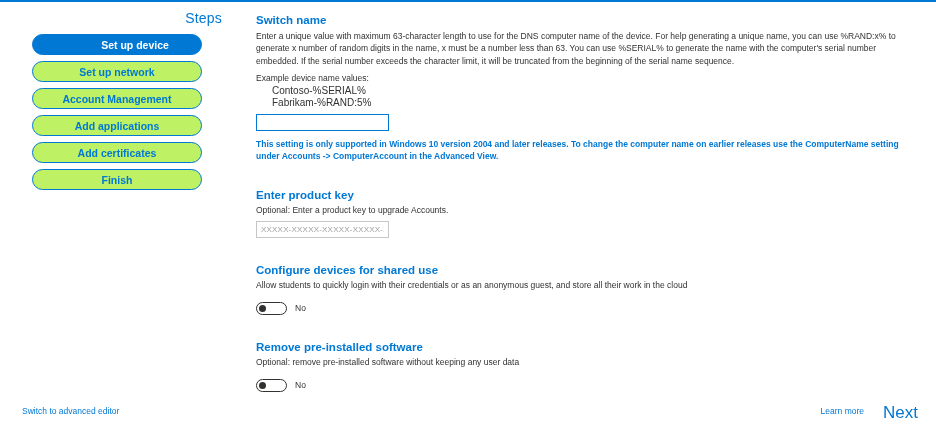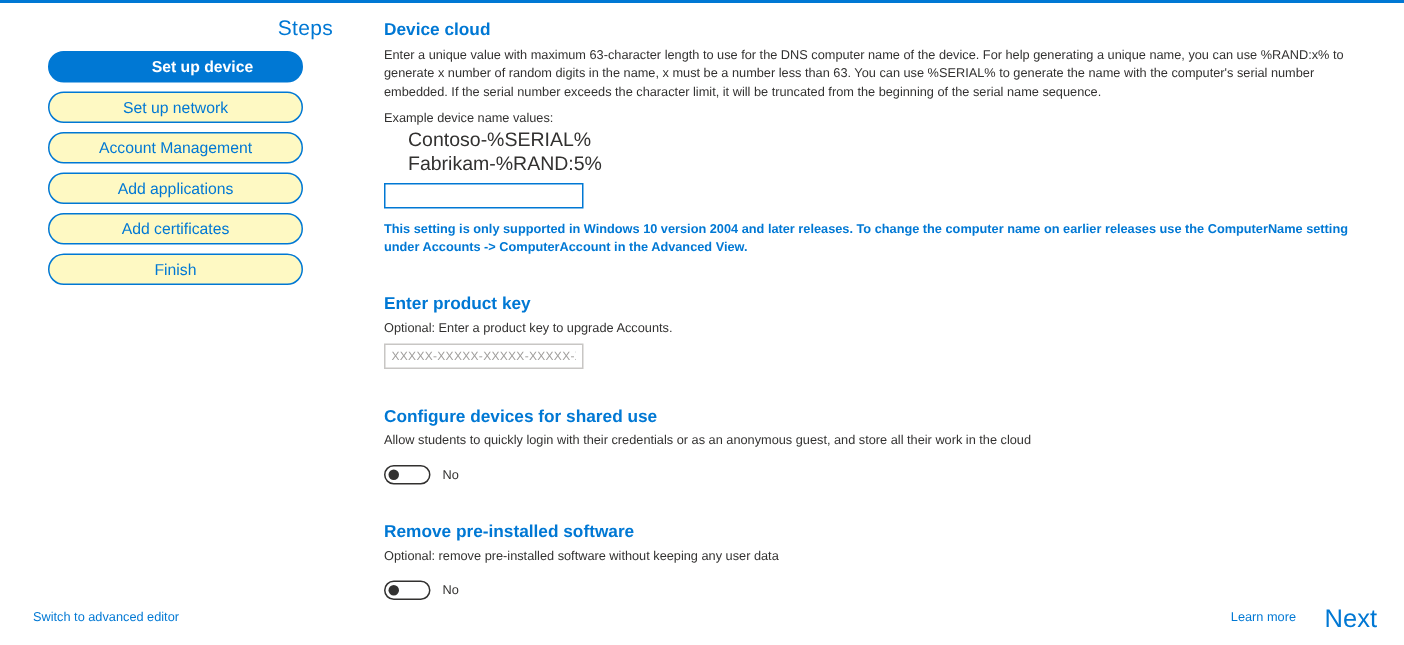--- a/index.html
+++ b/index.html
@@ -49,25 +49,26 @@
     box-sizing: border-box;
     width: 170px;
     margin: 0 0 6px 10px;
     height: 21px;
     line-height: 20px;
     border: 1px solid #0078d4;
     border-radius: 11px;
     text-align: center;
     font-size: 10.5px;
     color: #0078d4;
-    background: #fef9c3;
+    background: #bef264;
     cursor: pointer;
     user-select: none;
     white-space: nowrap;
     overflow: hidden;
+    font-weight: bold;
   }
   .step.active {
     background: #0078d4;
     color: #ffffff;
     font-weight: bold;
     padding-left: 36px;
   }
 
   
   .content {
@@ -88,21 +89,21 @@
     color: #323130;
     margin: 0 0 6px 0;
     width: 645px;
   }
   .example-label {
     font-size: 8.5px;
     color: #323130;
     margin: 6px 0 2px 0;
   }
   .example-value {
-    font-size: 13px;
+    font-size: 10px;
     color: #323130;
     margin: 0 0 1px 16px;
   }
   .text-input {
     box-sizing: border-box;
     display: block;
     width: 133px;
     height: 17px;
     border: 1px solid #0078d4;
     background: #ffffff;
@@ -217,21 +218,21 @@
     <div class="step">Set up network</div>
     <div class="step">Account Management</div>
     <div class="step">Add applications</div>
     <div class="step">Add certificates</div>
     <div class="step">Finish</div>
   </div>
 
   <div class="content">
 
     <div>
-      <div class="section-heading">Device cloud</div>
+      <div class="section-heading">Switch name</div>
       <p class="help-text">Enter a unique value with maximum 63-character length to use for the DNS computer name of the device. For help generating a unique name, you can use %RAND:x% to generate x number of random digits in the name, x must be a number less than 63. You can use %SERIAL% to generate the name with the computer's serial number embedded. If the serial number exceeds the character limit, it will be truncated from the beginning of the serial name sequence.</p>
       <div class="example-label">Example device name values:</div>
       <div class="example-value">Contoso-%SERIAL%</div>
       <div class="example-value">Fabrikam-%RAND:5%</div>
       <input class="text-input" type="text" autofocus="" placeholder="" style="">
       <p class="note-bold">This setting is only supported in Windows 10 version 2004 and later releases. To change the computer name on earlier releases use the ComputerName setting under Accounts -&gt; ComputerAccount in the Advanced View.</p>
     </div>
 
     <div class="block">
       <div class="section-heading">Enter product key</div>

